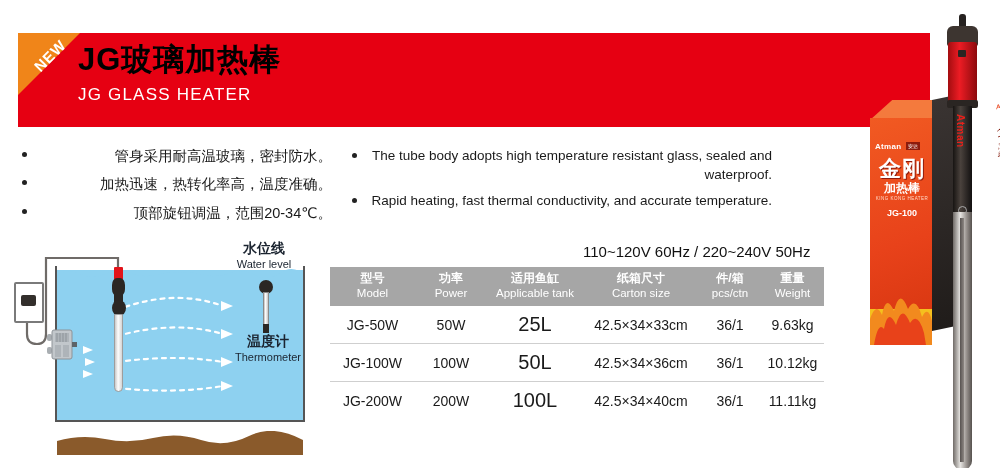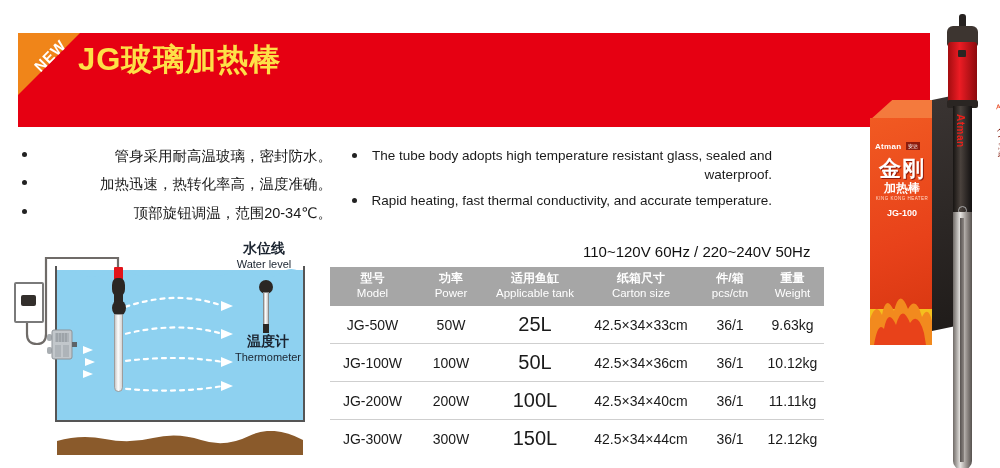--- a/index.html
+++ b/index.html
@@ -1,21 +1,21 @@
 <!DOCTYPE html>
 <html><head>
 <meta charset="utf-8">
 <style>
   html,body{margin:0;padding:0;background:#fff;}
   body{width:1000px;height:468px;position:relative;overflow:hidden;
        font-family:"Liberation Sans","DejaVu Sans",sans-serif;color:#1a1a1a;}
 
   
   .banner{position:absolute;left:18px;top:33px;width:912px;height:94px;background:#e60012;}
-  .banner-title{position:absolute;left:60px;top:6px;font-size:31px;font-weight:bold;color:#fde047;
+  .banner-title{position:absolute;left:60px;top:6px;font-size:31px;font-weight:bold;color:#000000;
                 letter-spacing:1px;white-space:nowrap;}
   .banner-sub{position:absolute;left:60px;top:52px;font-size:17px;color:#fff;
               letter-spacing:1.2px;white-space:nowrap;}
   .new-corner{position:absolute;left:0;top:0;width:0;height:0;
               border-top:62px solid #f08519;border-right:62px solid transparent;}
   .new-text{position:absolute;left:-2px;top:14px;width:68px;text-align:center;
             transform:rotate(-45deg);transform-origin:50% 50%;
             font-size:15px;font-weight:bold;color:#fff;letter-spacing:1px;}
 
   
@@ -142,20 +142,21 @@
   .rod-hole{position:absolute;left:18px;top:192px;width:9px;height:9px;border:1.5px solid #aaa;
             border-radius:50%;box-sizing:border-box;}
 </style>
 </head>
 <body>
 
 <div class="banner">
   <div class="new-corner"></div>
   <div class="new-text">NEW</div>
   <div class="banner-title">JG玻璃加热棒</div>
+  <div class="banner-sub">JG GLASS HEATER</div>
 </div>
 
 <div class="bul bullets-cn">
   <div class="li">管身采用耐高温玻璃，密封防水。</div>
   <div class="li">加热迅速，热转化率高，温度准确。</div>
   <div class="li">顶部旋钮调温，范围20-34℃。</div>
 </div>
 
 <div class="bul bullets-en">
   <div class="li">The tube body adopts high temperature resistant glass, sealed and waterproof.</div>
@@ -297,28 +298,20 @@
         <td class="c5">10.12kg</td>
       </tr>
       <tr>
         <td class="c0">JG-200W</td>
         <td class="c1">200W</td>
         <td class="c2">100L</td>
         <td class="c3">42.5×34×40cm</td>
         <td class="c4">36/1</td>
         <td class="c5">11.11kg</td>
       </tr>
-      <tr>
-        <td class="c0">JG-300W</td>
-        <td class="c1">300W</td>
-        <td class="c2">150L</td>
-        <td class="c3">42.5×34×44cm</td>
-        <td class="c4">36/1</td>
-        <td class="c5">12.12kg</td>
-      </tr>
     </tbody>
   </table>
 </div>
 
 <div class="product">
 
   <div class="box3d">
     <div class="box-top"></div>
     <div class="box-side">
       <div class="side-brand">Atman</div>

